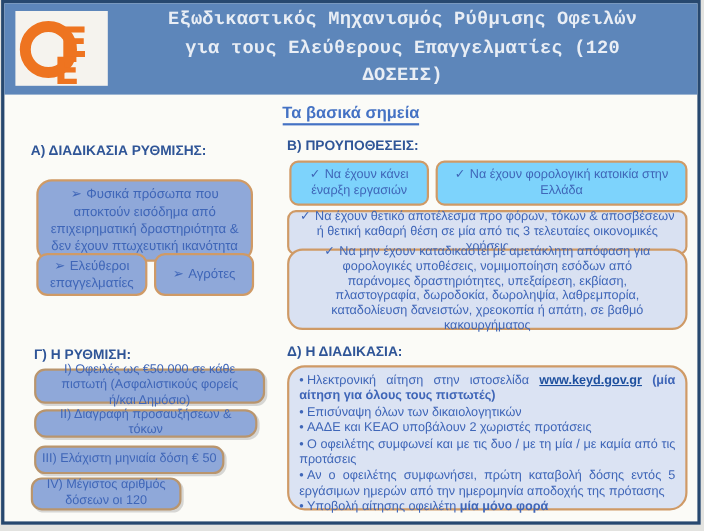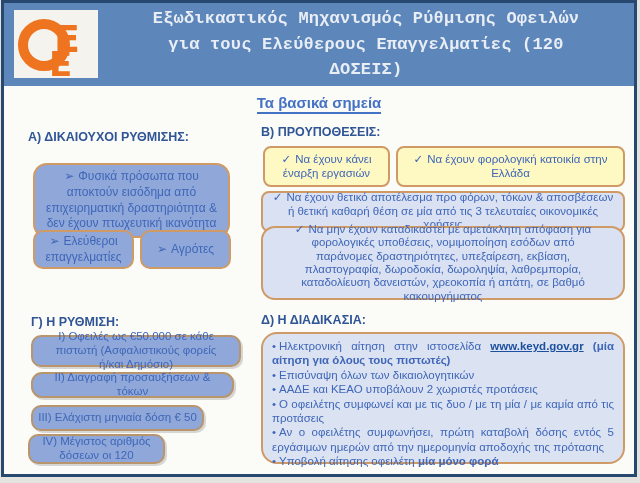--- a/index.html
+++ b/index.html
@@ -37,21 +37,21 @@
   .sec-heading{
     position:absolute;font-size:12.5px;font-weight:bold;color:#2f5597;white-space:nowrap;
   }
   .box{
     position:absolute;box-sizing:border-box;
     display:flex;align-items:center;justify-content:center;
     text-align:center;color:#3f66b8;font-size:12px;line-height:1.3;
     border:2px solid #cf9a66;background:#8fa8d9;
   }
   .box .marker{margin-right:4px;}
-  .light{background:#fef9c3;}
+  .light{background:#7dd3fc;}
   .lighter{background:#d9e1f2;}
   .gray-edge{border-color:#b9956d;box-shadow:2px 2px 0 rgba(145,145,145,.35);}
   .r8{border-radius:8px;} .r10{border-radius:10px;} .r14{border-radius:14px;}
   .f11{font-size:11.5px;line-height:1.2;}
   .dbox{
     position:absolute;box-sizing:border-box;background:#dbe3f3;
     border:2px solid #cf9a66;border-radius:16px;
     padding:5px 9px 4px 9px;color:#3f66b8;
     font-size:11.5px;line-height:1.25;
   }
@@ -76,21 +76,21 @@
       </div>
       <div class="header-title">
         <div class="tt">Εξωδικαστικός Μηχανισμός Ρύθμισης Οφειλών για τους Ελεύθερους Επαγγελματίες (120 ΔΟΣΕΙΣ)</div>
       </div>
     </div>
 
     <div class="main-heading">
       <span>Τα βασικά σημεία</span>
     </div>
 
-    <div class="sec-heading" style="left:24px;top:127px;">Α) ΔΙΚΑΙΟΥΧΟΙ ΡΥΘΜΙΣΗΣ:</div>
+    <div class="sec-heading" style="left:24px;top:127px;">Α) ΔΙΑΔΙΚΑΣΙΑ ΡΥΘΜΙΣΗΣ:</div>
 
     <div class="box r14" style="left:29px;top:160px;width:197px;height:75px;padding:4px 8px;">
       <div><span class="marker">➢</span><span>Φυσικά πρόσωπα που αποκτούν εισόδημα από επιχειρηματική δραστηριότητα &amp; δεν έχουν πτωχευτική ικανότητα</span></div>
     </div>
     <div class="box r10" style="left:29px;top:227px;width:101px;height:39px;padding:2px 4px;">
       <div><span class="marker">➢</span><span>Ελεύθεροι επαγγελματίες</span></div>
     </div>
     <div class="box r10" style="left:136px;top:227px;width:91px;height:39px;padding:2px 4px;">
       <div><span class="marker">➢</span><span>Αγρότες</span></div>
     </div>

